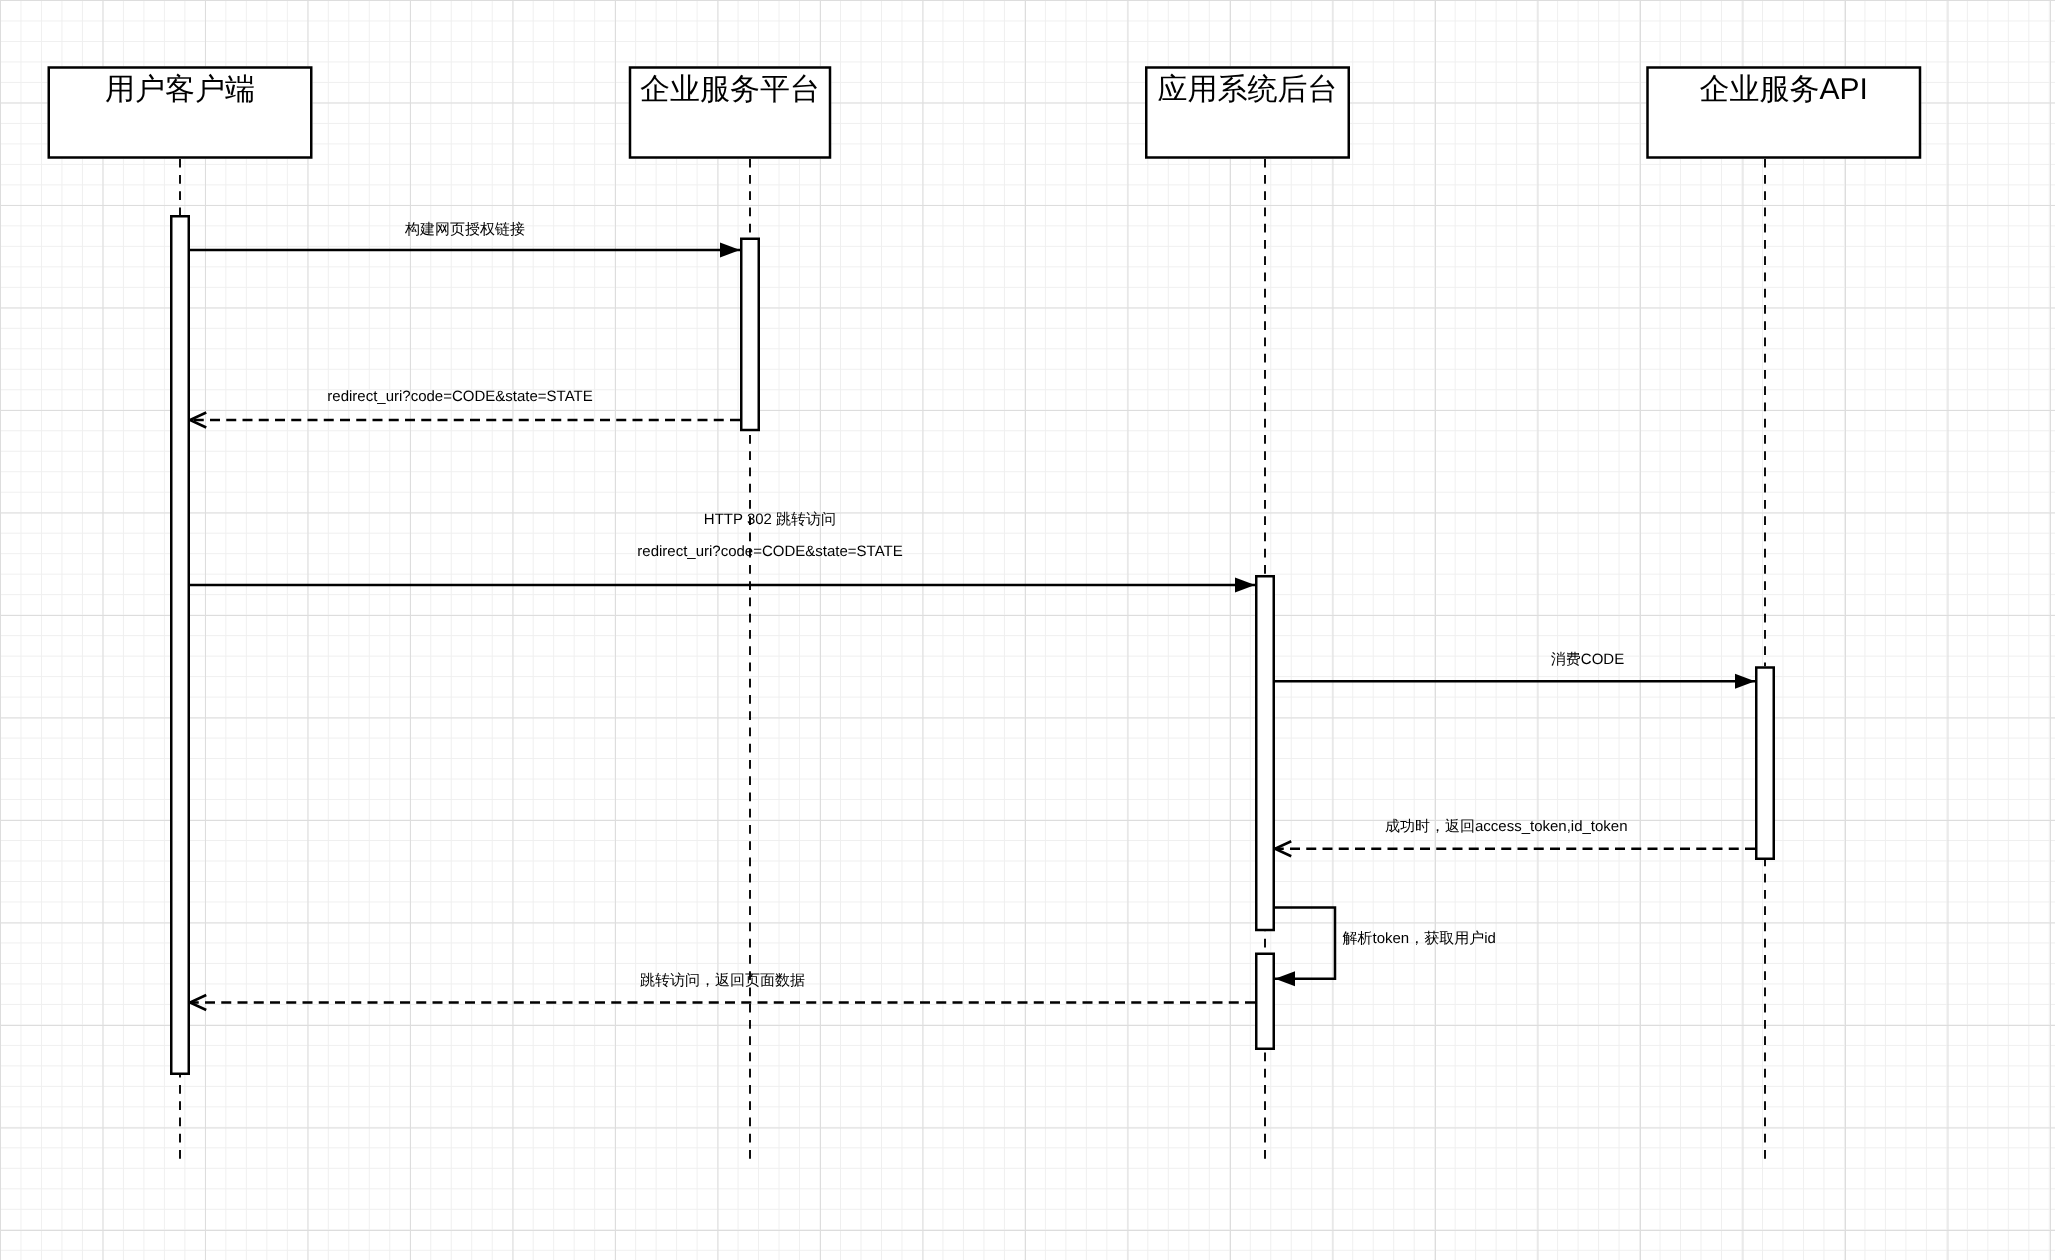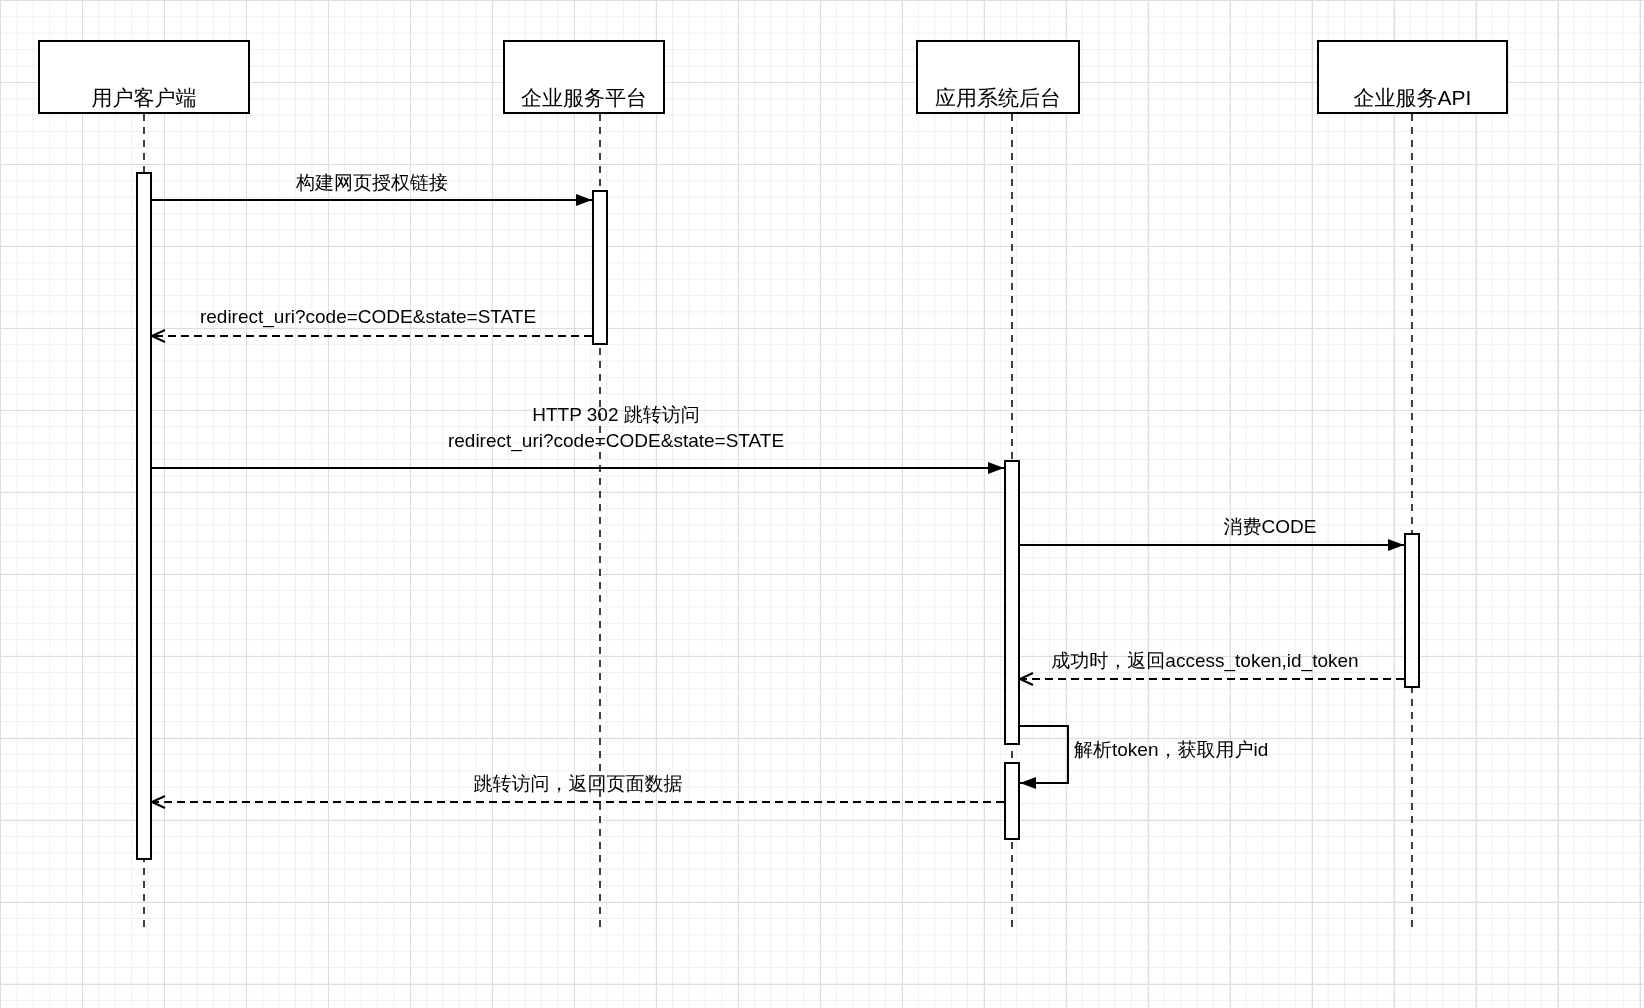--- a/index.html
+++ b/index.html
@@ -26,25 +26,26 @@
     left: 0; top: 0;
     pointer-events: none;
   }
   .actor-box {
     position: absolute;
     height: 74px;
     box-sizing: border-box;
     background: #ffffff;
     border: 2px solid #000000;
     display: flex;
-    align-items: flex-end;
+    align-items: flex-start;
     justify-content: center;
-    font-size: 21px;
+    font-size: 24px;
     color: #000000;
     z-index: 5;
+    margin-top: 13px;
   }
   .activation {
     position: absolute;
     width: 16px;
     box-sizing: border-box;
     background: #ffffff;
     border: 2px solid #000000;
     z-index: 2;
   }
   .lifeline {
@@ -55,21 +56,21 @@
   .msg-line {
     stroke: #000000;
     stroke-width: 2;
     fill: none;
   }
   .msg-line.dashed {
     stroke-dasharray: 8 5;
   }
   .msg-label {
     position: absolute;
-    font-size: 19px;
+    font-size: 12px;
     color: #000000;
     white-space: nowrap;
     z-index: 4;
     line-height: 26px;
   }
   .msg-label.center {
     transform: translateX(-50%);
     text-align: center;
   }
   .svg-lifelines { z-index: 1; }
@@ -133,17 +134,17 @@
   </div>
 
   <div class="actor-box" style="left:503px; top:40px; width:162px;">
     <span>企业服务平台</span>
   </div>
 
   <div class="actor-box" style="left:916px; top:40px; width:164px;">
     <span>应用系统后台</span>
   </div>
 
-  <div class="actor-box" style="left:1317px; top:40px; width:191px;">
+  <div class="actor-box" style="left:1317px; top:40px; width:220px;">
     <span>企业服务API</span>
   </div>
 
 </div>
 
 </body></html>

